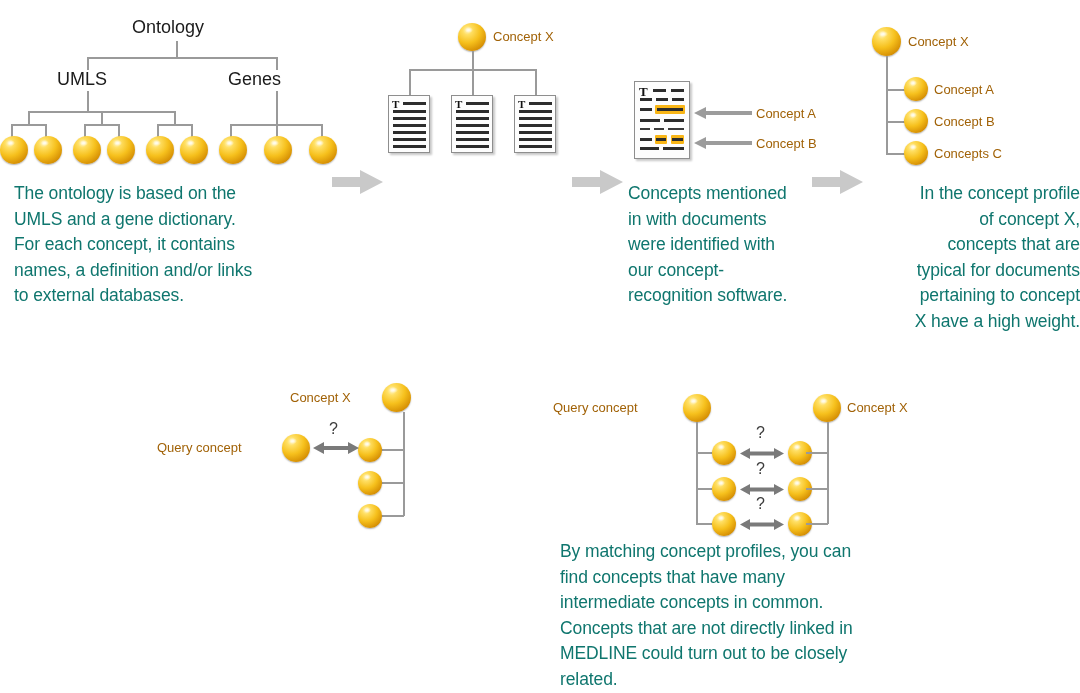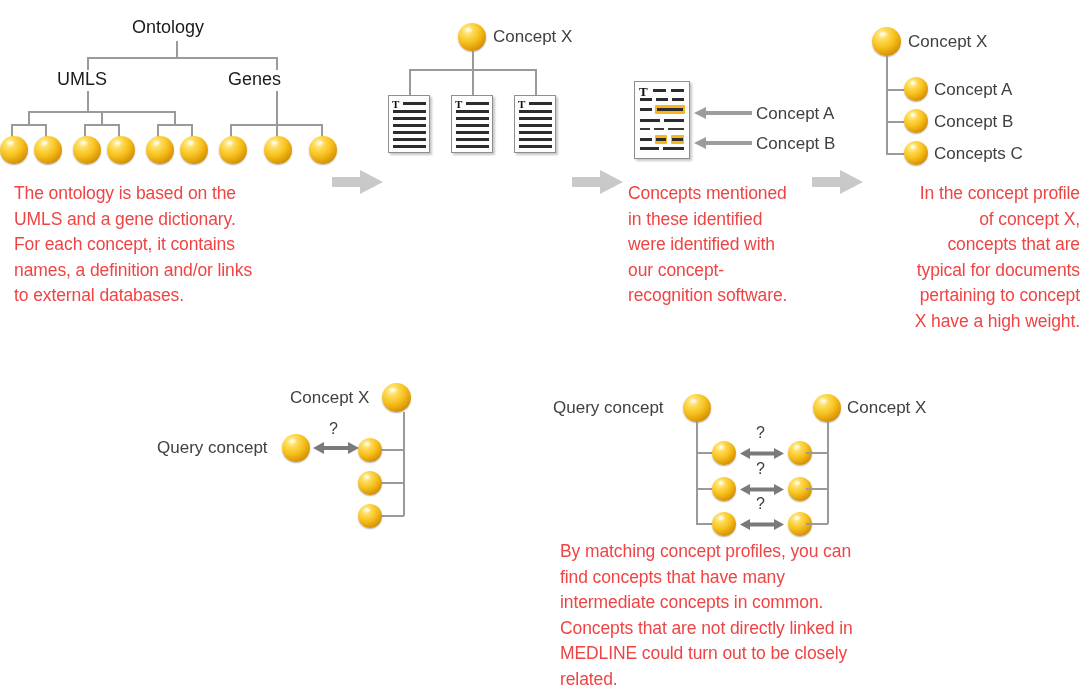--- a/index.html
+++ b/index.html
@@ -25,30 +25,30 @@
     margin-top: 11px;
   }
   .abs { position: absolute; }
 
   
   .caption {
     position: absolute;
     font-family: "Liberation Sans", sans-serif;
     font-size: 17.5px;
     line-height: 25.5px;
-    color: #ef4444;
+    color: #0f766e;
     white-space: pre-line;
     letter-spacing: -0.1px;
   }
   .node-label {
     position: absolute;
     font-family: "Liberation Sans", sans-serif;
-    font-size: 17px;
+    font-size: 13px;
     line-height: 19px;
-    color: #404040;
+    color: #a16207;
     white-space: nowrap;
   }
   .tree-label {
     position: absolute;
     font-family: "Liberation Sans", sans-serif;
     font-size: 18px;
     color: #1b1b1b;
     white-space: nowrap;
   }
   .qmark {
@@ -291,21 +291,21 @@
 
     <div class="calloutarrow" style="left:74px; top:125px; width:58px; height:14px;">
       <svg width="58" height="14" viewBox="0 0 58 14">
         <polygon points="0,7 12,1 12,5 58,5 58,9 12,9 12,13" fill="#9c9c9c"></polygon>
       </svg>
     </div>
     <div class="node-label" style="left:136px; top:123px;">Concept B</div>
   </div>
 
   <div class="caption" style="left:628px; top:170px; width:235px;">Concepts mentioned
-in these identified
+in with documents
 were identified with
 our concept-
 recognition software.</div>
 
   <div class="steparrow" style="left:812px; top:158px; width:52px; height:26px;">
     <svg width="52" height="26" viewBox="0 0 52 26">
       <polygon points="0,8 28,8 28,1 51,13 28,25 28,18 0,18" fill="#c9c9c9"></polygon>
     </svg>
   </div>
 

